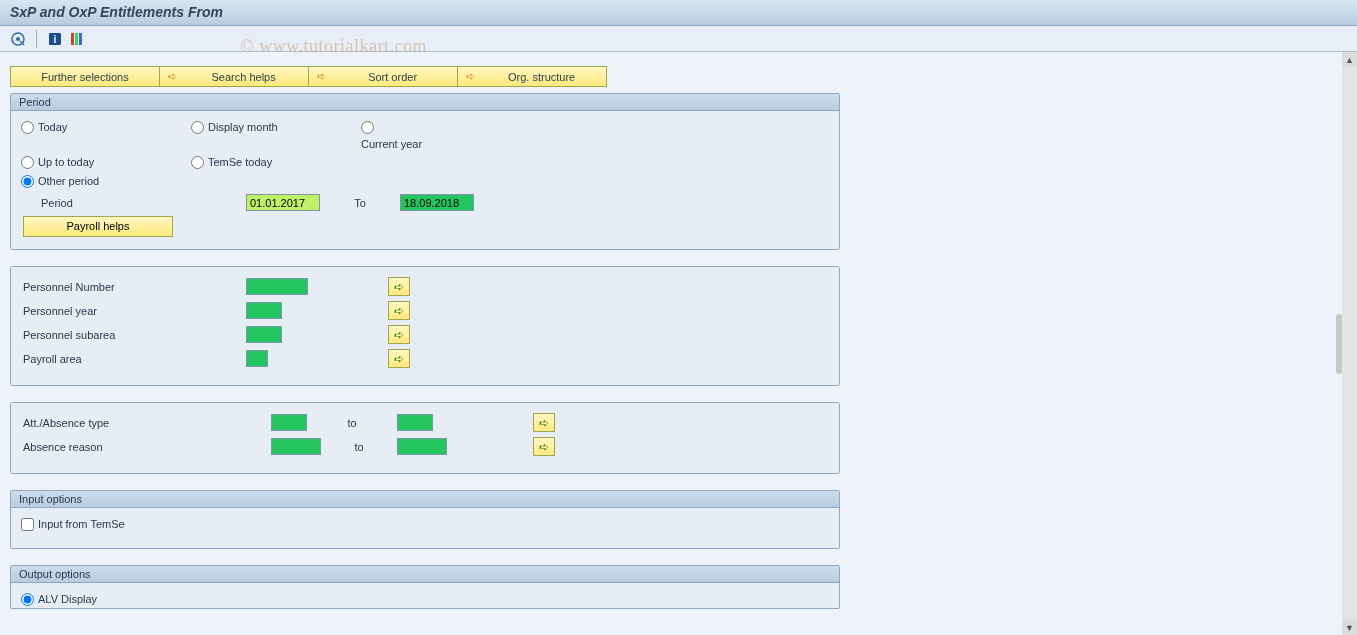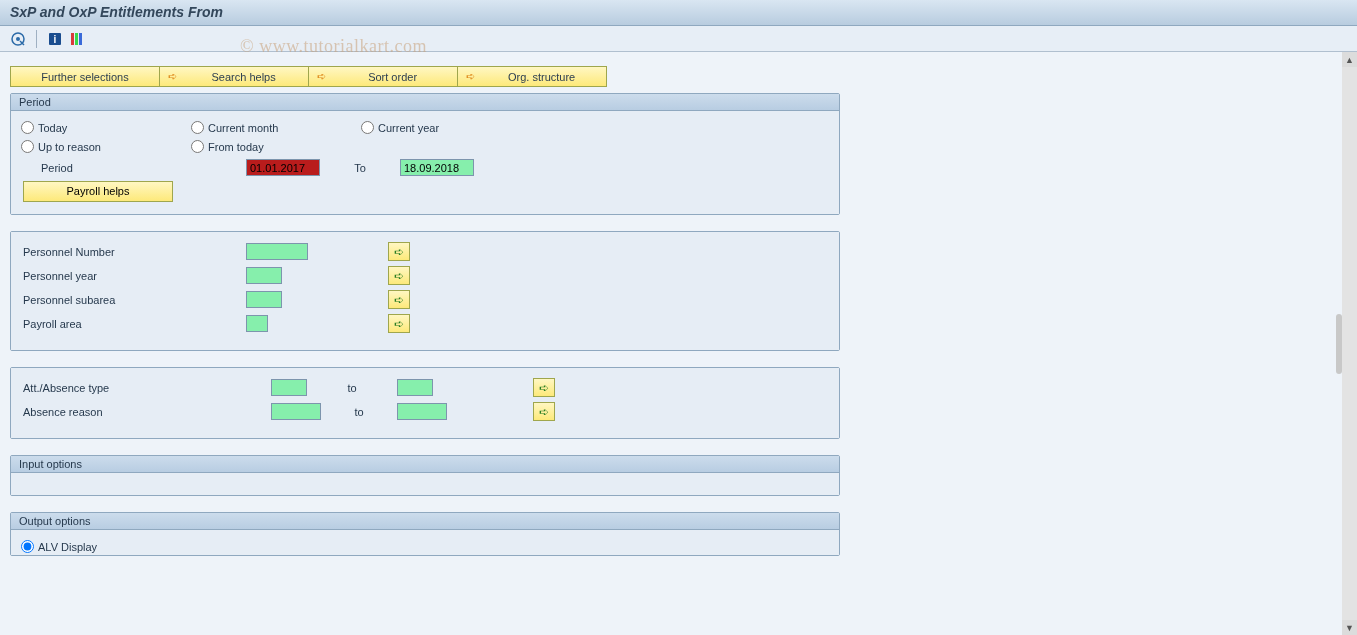--- a/index.html
+++ b/index.html
@@ -121,48 +121,48 @@
     padding: 10px 10px 12px 10px;
     background: #e6edf5;
   }
   .radio-row {
     display: flex;
     gap: 0;
     margin-bottom: 6px;
   }
   .rlabel {
     display: flex;
-    align-items: center;
+    align-items: flex-start;
     gap: 4px;
     font-size: 11px;
     color: #26394d;
     cursor: pointer;
   }
   .col-a { width: 170px; }
   .col-b { width: 170px; }
-  .col-c { width: 170px; }
+  .col-c { width: 170px; flex-direction: column; }
   .rlabel input[type=radio] { margin: 0; }
   .field-row {
     display: flex;
     align-items: center;
     font-size: 11px;
     color: #26394d;
     margin-bottom: 5px;
   }
   .field-row .flabel { width: 225px; padding-left: 2px; }
   .field-row .flabel.indent { padding-left: 20px; width: 225px; }
   input.txt {
     height: 17px;
     border: 1px solid #7d95ad;
-    background: #86efac;
+    background: #22c55e;
     font-size: 11px;
     padding: 1px 3px;
   }
   input.txt.highlight {
-    background: #b91c1c;
+    background: #bef264;
     border: 1px solid #7d95ad;
   }
   input.txt.disabled {
     background: #dfe5eb;
     border: 1px solid #a9b9c8;
   }
   .arrow-btn {
     width: 22px; height: 19px;
     background: linear-gradient(#fff7c2, #fde97a);
     border: 1px solid #9fa64d;
@@ -253,35 +253,41 @@
     <div class="groupbox">
       <div class="hdr">Period</div>
       <div class="bodyg">
         <div class="radio-row">
           <label class="rlabel col-a">
               <input type="radio" name="period" style=""> 
               <span>Today</span>
             </label>
           <label class="rlabel col-b">
               <input type="radio" name="period" style=""> 
-              <span>Current month</span>
+              <span>Display month</span>
             </label>
           <label class="rlabel col-c">
               <input type="radio" name="period" style=""> 
               <span>Current year</span>
             </label>
         </div>
         <div class="radio-row">
           <label class="rlabel col-a">
               <input type="radio" name="period" style=""> 
-              <span>Up to reason</span>
+              <span>Up to today</span>
             </label>
           <label class="rlabel col-b">
               <input type="radio" name="period" style=""> 
-              <span>From today</span>
+              <span>TemSe today</span>
+            </label>
+        </div>
+        <div class="radio-row">
+          <label class="rlabel col-a">
+              <input type="radio" name="period" checked="" style=""> 
+              <span>Other period</span>
             </label>
         </div>
         <div class="field-row">
           <span class="flabel indent">Period</span>
           <input class="txt highlight" style="width: 74px;" value="01.01.2017">
           <span style="width:80px;text-align:center">To</span>
           <input class="txt" style="width: 74px;" value="18.09.2018">
         </div>
         <div class="pay-btn">Payroll helps</div>
       </div>
@@ -333,20 +339,26 @@
           <input class="txt" style="width: 50px;">
           <span style="width:86px"></span>
           <span class="arrow-btn">➪</span>
         </div>
       </div>
     </div>
 
     <div class="groupbox">
       <div class="hdr">Input options</div>
       <div class="bodyg">
+        <div class="field-row">
+          <label class="rlabel">
+              <input type="checkbox" class="chk" style=""> 
+              <span>Input from TemSe</span>
+            </label>
+        </div>
       </div>
     </div>
 
     <div class="groupbox" style="margin-bottom:0">
       <div class="hdr">Output options</div>
       <div class="bodyg" style="padding-bottom:2px">
         <label class="rlabel">
             <input type="radio" name="out" checked="" style=""> 
             <span>ALV Display</span>
           </label>

